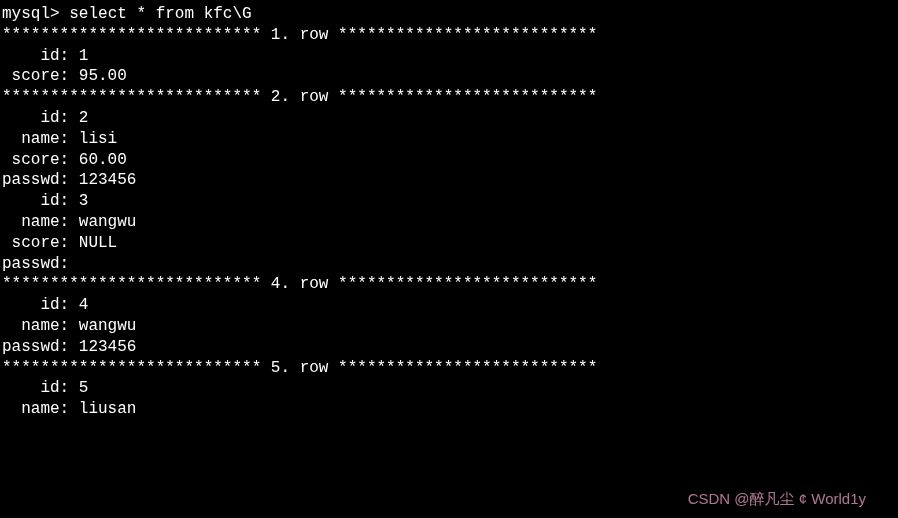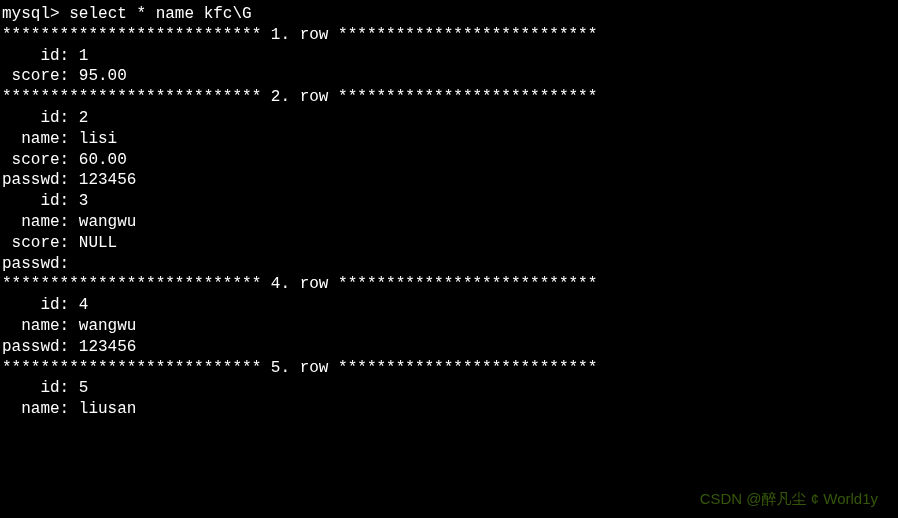--- a/index.html
+++ b/index.html
@@ -21,32 +21,32 @@
     }
     .terminal-line {
       white-space: pre;
     }
     .prompt {
       white-space: pre;
     }
     .watermark {
       position: absolute;
       bottom: 10px;
-      right: 20px;
-      color: #4d7c0f;
+      right: 32px;
+      color: #f9a8d4;
       font-size: 15px;
       font-family: Arial, sans-serif;
       opacity: 0.7;
     }
   </style>
 </head>
 <body>
 
 <div>
-  <div class="terminal-line"><span class="prompt">mysql&gt; </span><span>select * name kfc\G</span></div>
+  <div class="terminal-line"><span class="prompt">mysql&gt; </span><span>select * from kfc\G</span></div>
 
   <div class="terminal-line"><span>*************************** </span><span>1</span><span>. row</span><span> ***************************</span></div>
   <div class="terminal-line"><span>    id: </span><span>1</span></div>
   <div class="terminal-line"><span> score: </span><span>95.00</span></div>
 
   <div class="terminal-line"><span>*************************** </span><span>2</span><span>. row</span><span> ***************************</span></div>
   <div class="terminal-line"><span>    id: </span><span>2</span></div>
   <div class="terminal-line"><span>  name: </span><span>lisi</span></div>
   <div class="terminal-line"><span> score: </span><span>60.00</span></div>
   <div class="terminal-line"><span>passwd: </span><span>123456</span></div>

